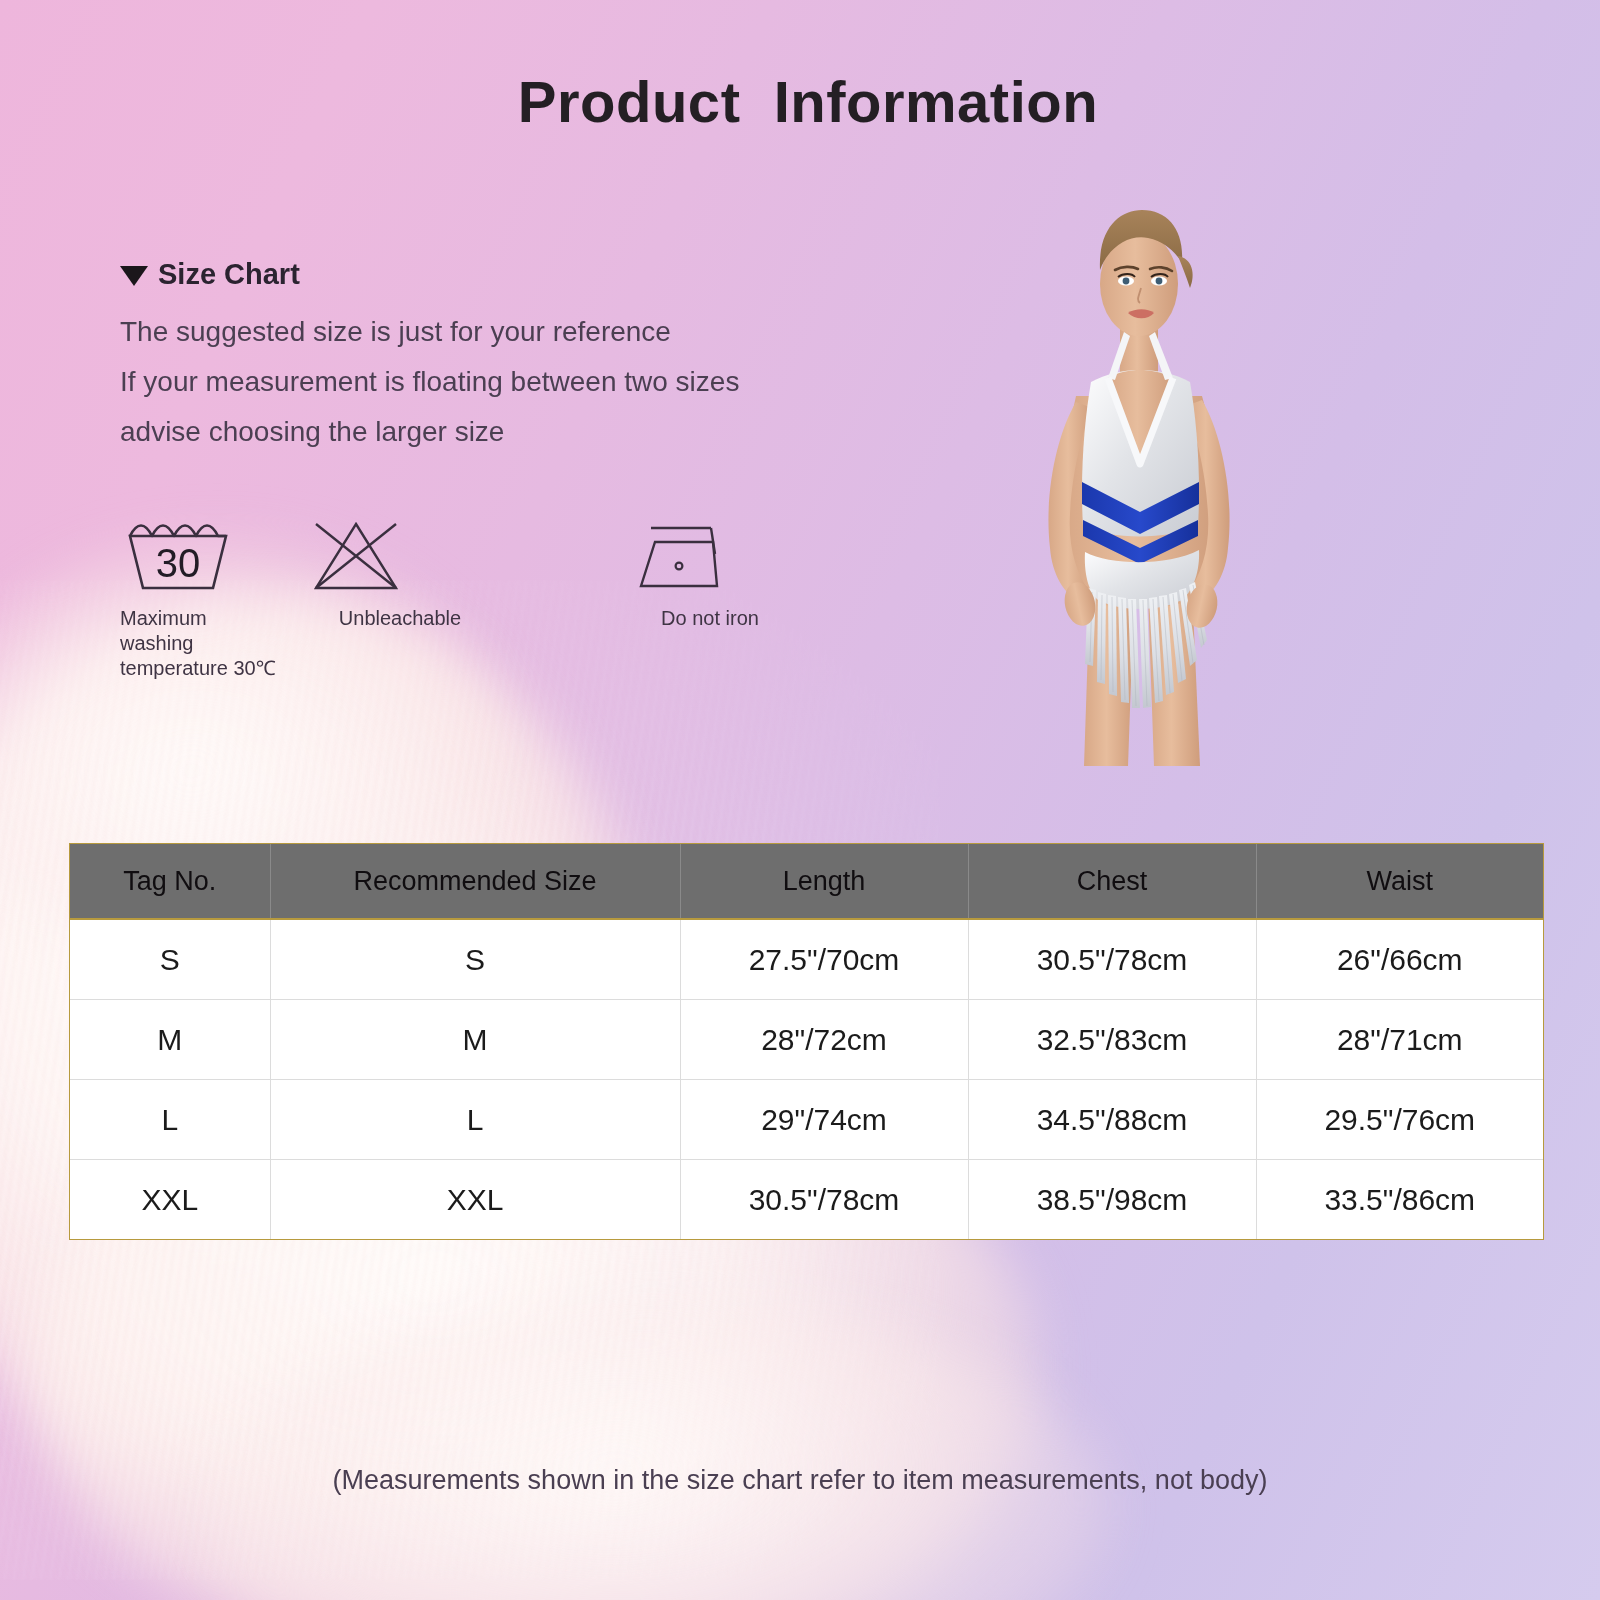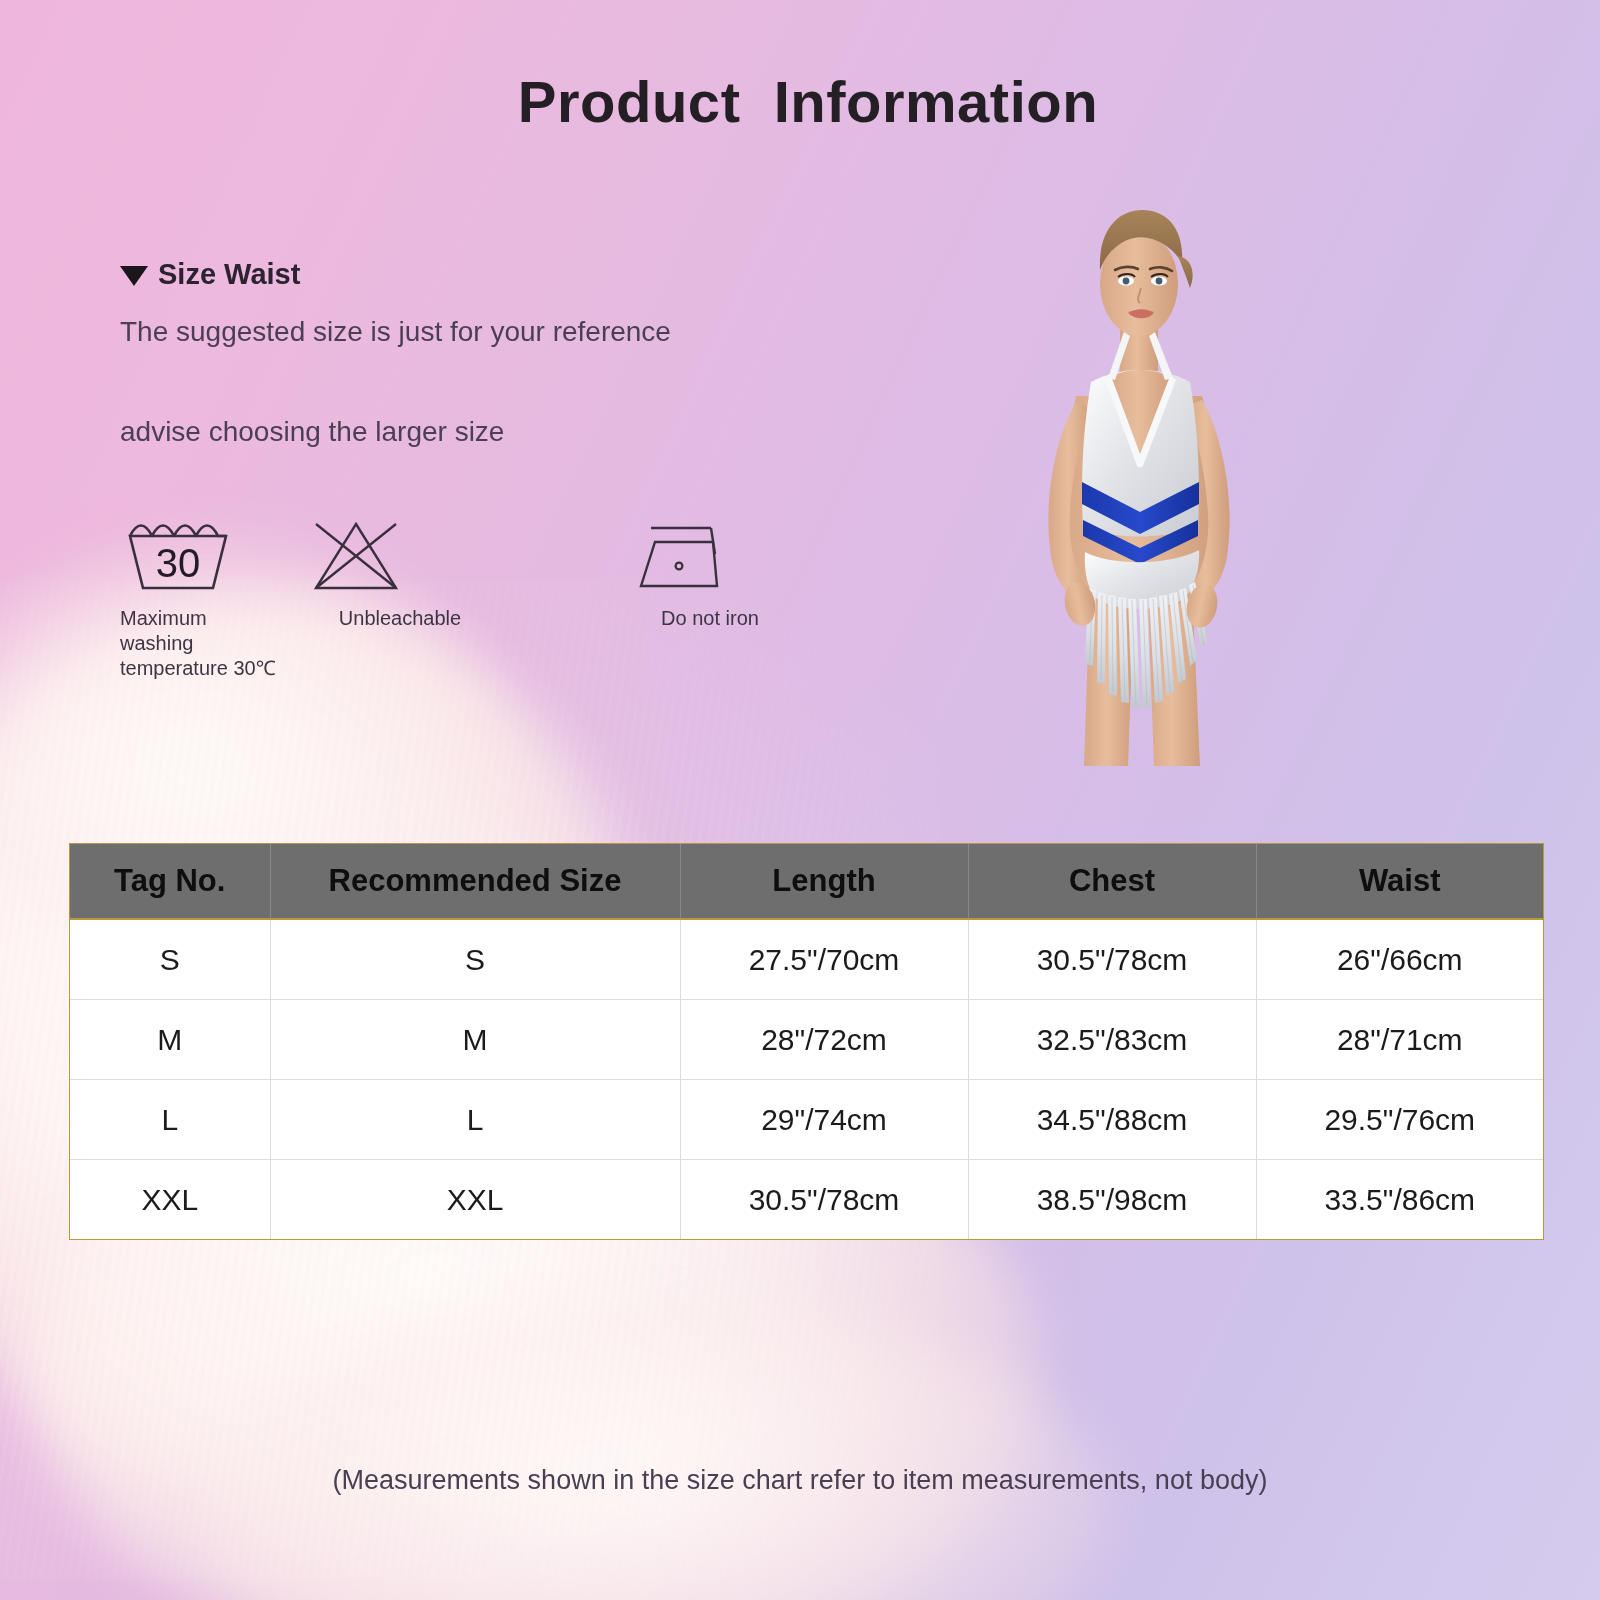--- a/index.html
+++ b/index.html
@@ -209,22 +209,22 @@
     box-shadow: 0 0 0 1px #b79a3e;
   }
   table.size-table th,
   table.size-table td {
     text-align: center;
     font-weight: 400;
   }
   table.size-table thead th {
     background: #6e6e6e;
     color: #100d10;
-    font-size: 31px;
-    font-weight: 700;
+    font-size: 27px;
+    font-weight: 400;
     height: 72px;
     border-right: 1px solid #8a8a8a;
     border-bottom: 2px solid #b79a3e;
   }
   table.size-table thead th:last-child { border-right: none; }
   table.size-table tbody td {
     background: #ffffff;
     color: #1b1b1b;
     font-size: 30px;
     height: 77px;
@@ -260,24 +260,25 @@
     <div class="fur-blob fur-2"></div>
     <div class="fur-blob fur-3"></div>
     <div class="fur-blob fur-4"></div>
     <div class="fur-fibres"></div>
   </div>
 
   <div class="title">Product  Information</div>
 
   <div class="sizechart-head">
     <span class="tri-down"></span>
-    <span class="sizechart-title">Size Waist</span>
+    <span class="sizechart-title">Size Chart</span>
   </div>
 
   <div class="desc desc-1">The suggested size is just for your reference</div>
+  <div class="desc desc-2">If your measurement is floating between two sizes</div>
   <div class="desc desc-3">advise choosing the larger size</div>
 
   <div class="care-row">
 
     <div class="care-item care-wash">
       <div class="care-glyph">
         <svg width="116" height="76" viewBox="0 0 116 76">
           <path d="M10,18 L106,18 L93,70 L23,70 Z" fill="none" stroke="#3a2f3f" stroke-width="2.6"></path>
           <path d="M10,18 C17,4 25,4 32,18 C39,4 47,4 54,18 C61,4 69,4 76,18 C83,4 91,4 98,18 L106,18" fill="none" stroke="#3a2f3f" stroke-width="2.6" stroke-linejoin="round"></path>
           <text x="58" y="59" font-family="'Liberation Sans',sans-serif" font-size="40" font-weight="400" text-anchor="middle" fill="#221c26">30</text>

